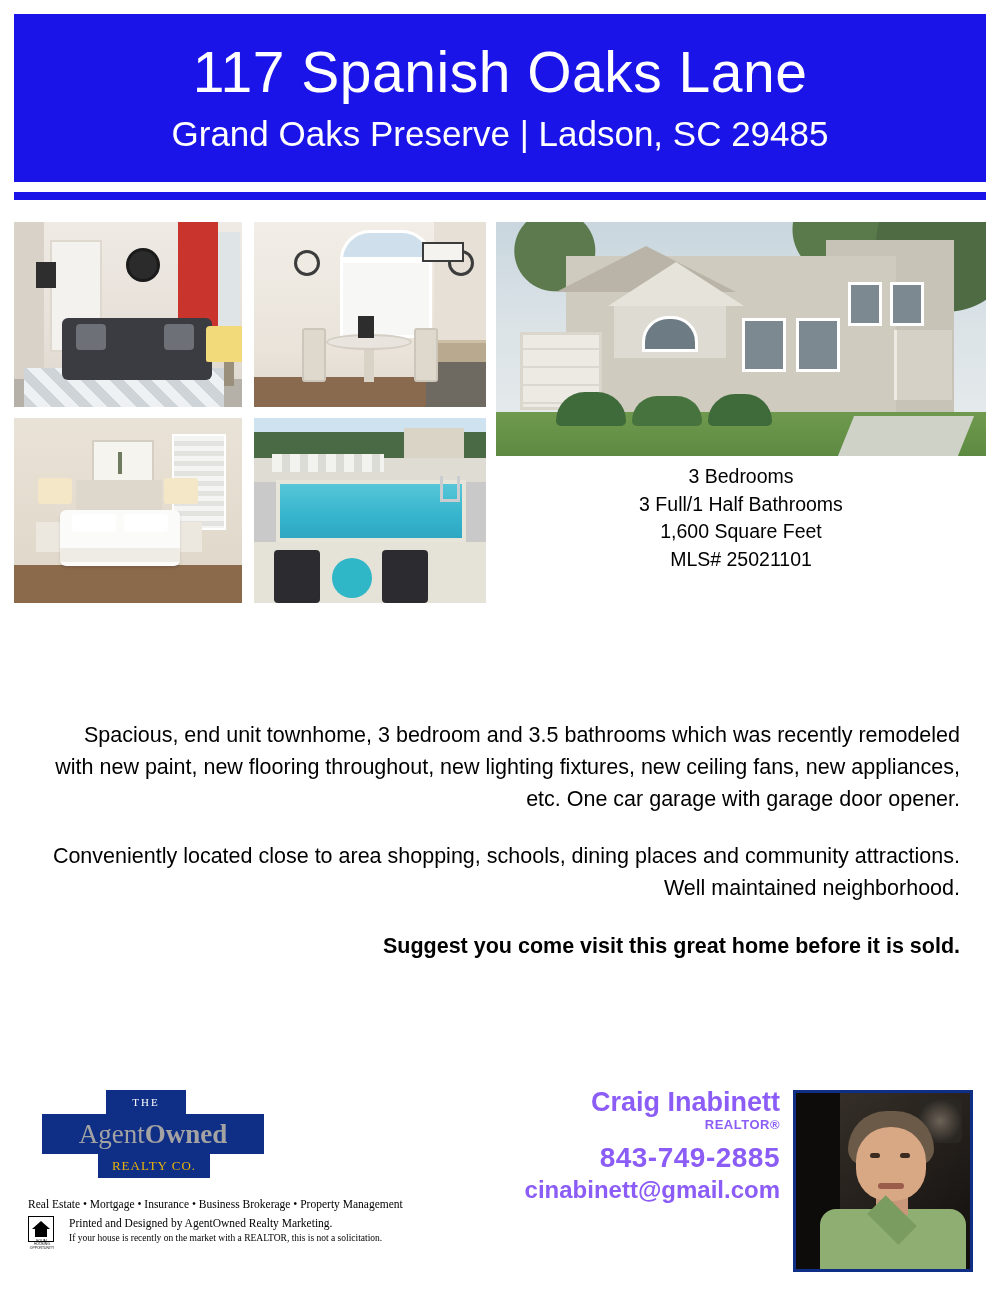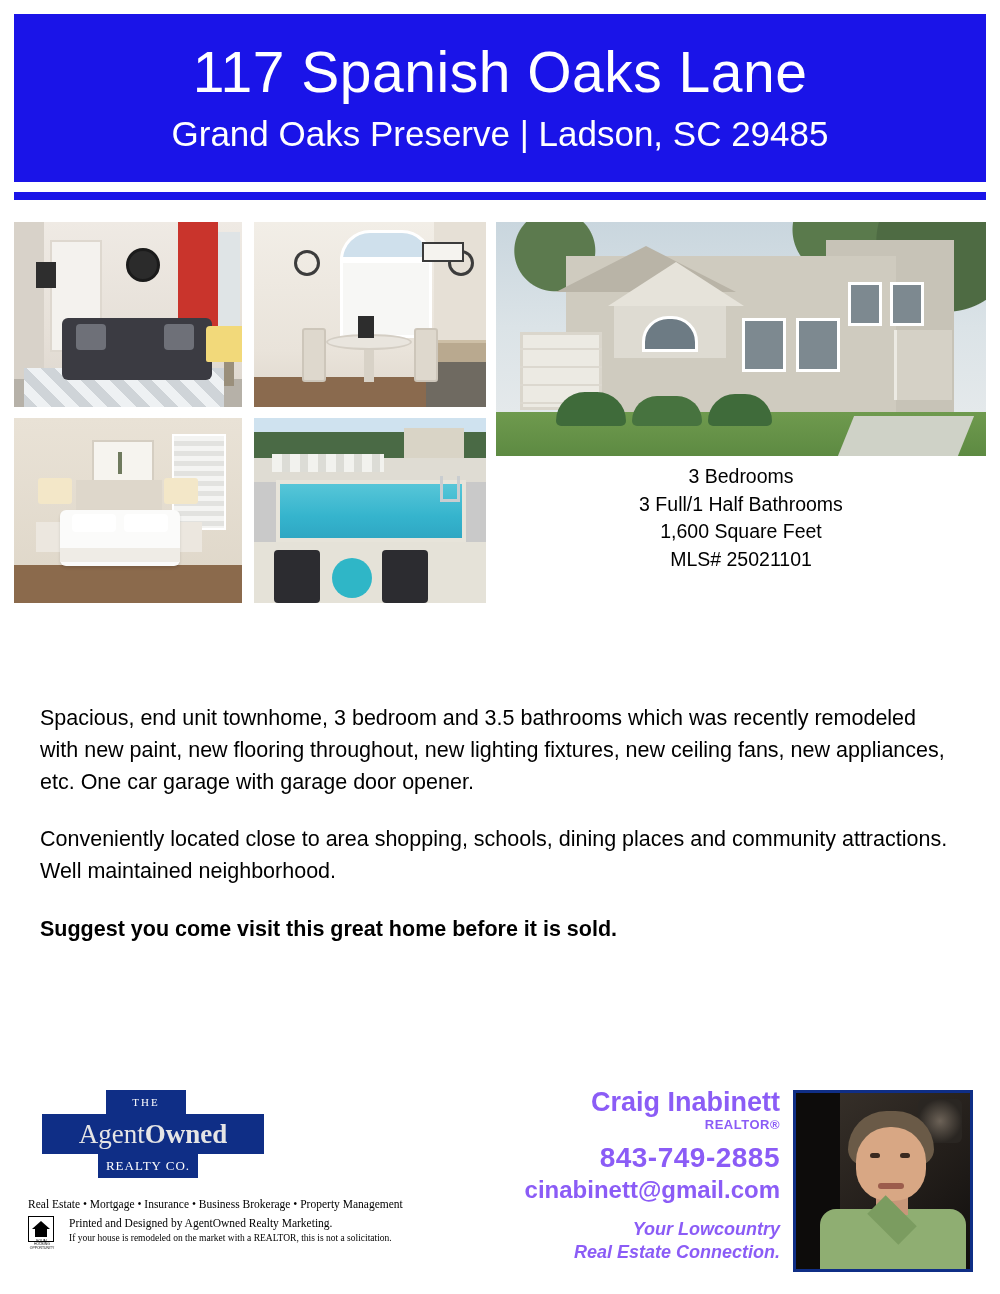--- a/index.html
+++ b/index.html
@@ -161,23 +161,23 @@
     width: 490px;
     text-align: center;
     font-size: 19.5px;
     line-height: 1.42;
     color: #000;
   }
 
   
   .description {
     position: absolute;
-    left: 40px; top: 703px;
+    left: 40px; top: 720px;
     width: 920px;
-    text-align: left;
+    text-align: right;
     font-size: 21.5px;
     line-height: 1.48;
   }
   .description p { margin: 0 0 26px 0; }
   .description p.bold { font-weight: bold; margin-bottom: 0; }
 
   
   .brand {
     position: absolute;
     left: 28px; top: 1090px;
@@ -193,31 +193,31 @@
     width: 80px; height: 24px;
     background: #0f2e86;
     color: #fff; font-size: 11px; letter-spacing: 2px;
     display:flex; align-items:center; justify-content:center;
     font-family: "Liberation Serif", serif;
   }
   .brand-main {
     position: absolute; left: 0; top: 24px;
     width: 222px; height: 40px;
     background: #0f2e86;
-    color: #e5e5e5;
+    color: #a3a3a3;
     display:flex; align-items:center; justify-content:center;
     font-size: 27px;
     font-family: "Liberation Serif", serif;
   }
   .brand-main b { font-weight: 700; }
   .brand-realty {
     position: absolute; left: 56px; top: 64px;
-    width: 100px; height: 24px;
+    width: 112px; height: 24px;
     background: #0f2e86;
-    color: #ffffff; font-size: 13px; letter-spacing: 1px;
+    color: #eab308; font-size: 13px; letter-spacing: 1px;
     display:flex; align-items:center; justify-content:center;
     font-family: "Liberation Serif", serif;
   }
   .brand-services {
     margin-top: 18px;
     font-size: 11.5px;
     font-family: "Liberation Serif", serif;
     color: #000;
   }
   .brand-legal-row { display: flex; align-items: flex-start; margin-top: 6px; }
@@ -401,34 +401,30 @@
   </div>
 
   <div class="brand-services">Real Estate • Mortgage • Insurance • Business Brokerage • Property Management</div>
 
   <div class="brand-legal-row">
     <div class="eho-icon">
       <span class="eho-caption">EQUAL HOUSING OPPORTUNITY</span>
     </div>
     <div class="brand-legal">
       <div>Printed and Designed by AgentOwned Realty Marketing.</div>
-      <div class="small">If your house is remodeled on the market with a REALTOR, this is not a solicitation.</div>
+      <div class="small">If your house is recently on the market with a REALTOR, this is not a solicitation.</div>
     </div>
   </div>
 </div>
 
 <div class="agent">
   <div class="agent-name">Craig Inabinett</div>
   <div class="agent-role">REALTOR®</div>
   <div class="agent-phone">843-749-2885</div>
   <div class="agent-email">cinabinett@gmail.com</div>
-  <div class="agent-tag">
-    <div>Your Lowcountry</div>
-    <div>Real Estate Connection.</div>
-  </div>
 </div>
 
 <div class="agent-photo">
   <div class="ap-bg"></div>
   <div class="ap-dooredge"></div>
   <div class="ap-light"></div>
   <div class="ap-shirt"></div>
   <div class="ap-neck"></div>
   <div class="ap-hair"></div>
   <div class="ap-face"></div>

